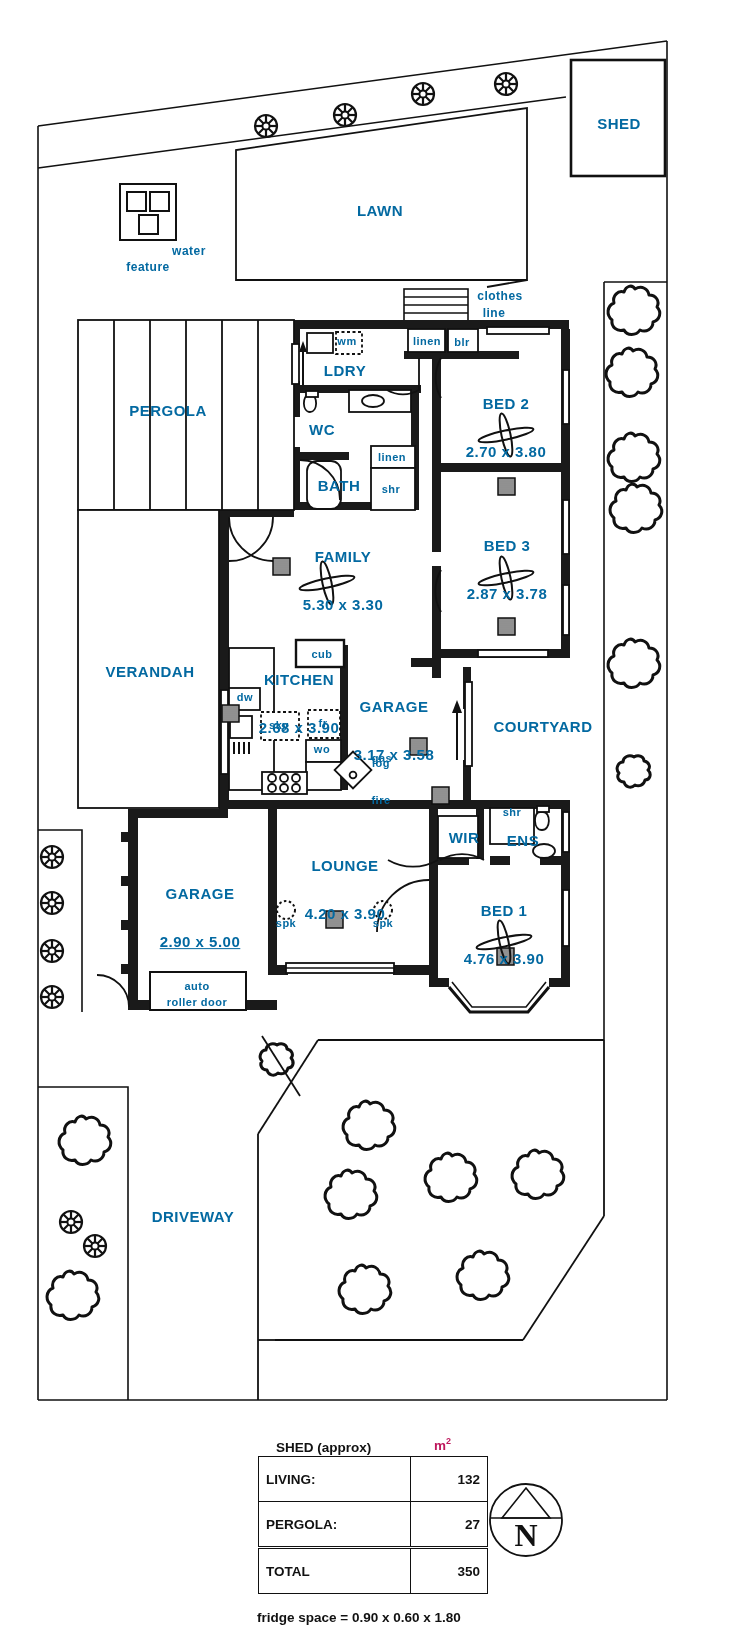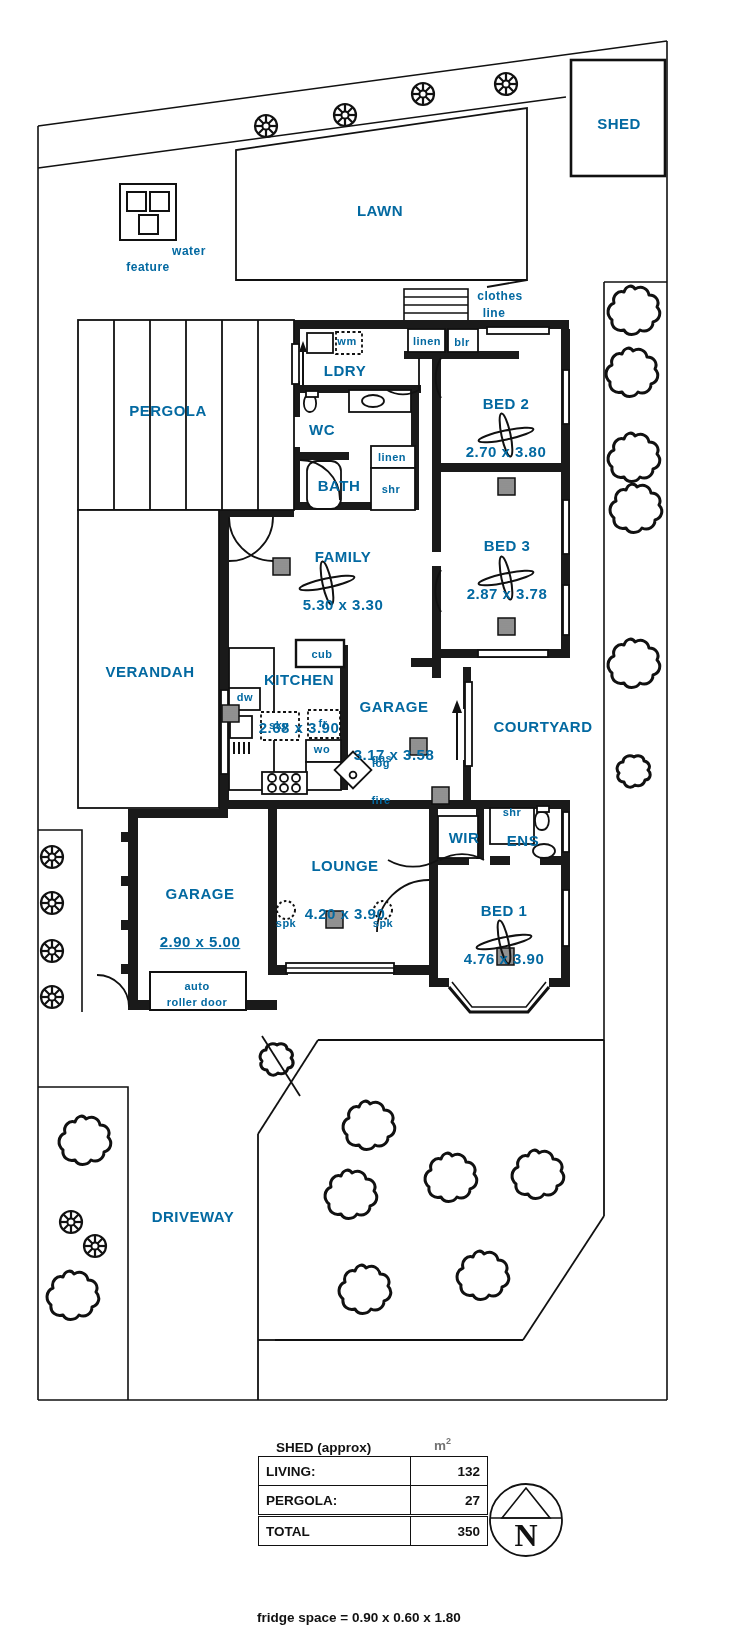--- a/index.html
+++ b/index.html
@@ -9,23 +9,23 @@
   #plansvg{position:absolute;left:0;top:0;width:750px;height:1651px;}
   .lbl{position:absolute;color:#0369a1;font-family:"Liberation Sans",sans-serif;
        white-space:nowrap;letter-spacing:0.5px;transform:translate(-50%,-50%);
        text-align:center;line-height:1.05;}
   .room{font-size:15px;font-weight:600;}
   .dim{font-size:15px;font-weight:600;}
   .small{font-size:12px;font-weight:600;}
   .tiny{font-size:11px;font-weight:600;}
   .areas{position:absolute;left:258px;top:1456px;width:230px;}
   .areas-head{position:absolute;left:276px;top:1440px;font-size:13.5px;font-weight:600;color:#111;}
-  .areas-unit{position:absolute;left:434px;top:1436px;font-size:13.5px;font-weight:600;color:#737373;}
+  .areas-unit{position:absolute;left:434px;top:1436px;font-size:13.5px;font-weight:600;color:#be185d;}
   table.areatbl{border-collapse:collapse;width:230px;font-size:13.5px;font-weight:600;color:#111;}
-  table.areatbl td{border:1.5px solid #111;padding:4px 7px;height:20px;}
+  table.areatbl td{border:1.5px solid #111;padding:12px 7px;height:20px;}
   table.areatbl td.val{text-align:right;width:62px;}
   table.areatbl tr.total td{border-top:3px double #111;}
   .fridge{position:absolute;left:257px;top:1610px;font-size:13.5px;font-weight:600;color:#111;}
   .compass{position:absolute;left:488px;top:1482px;width:76px;height:76px;}
 </style>
 </head>
 <body>
 
 <div id="plan">
 

